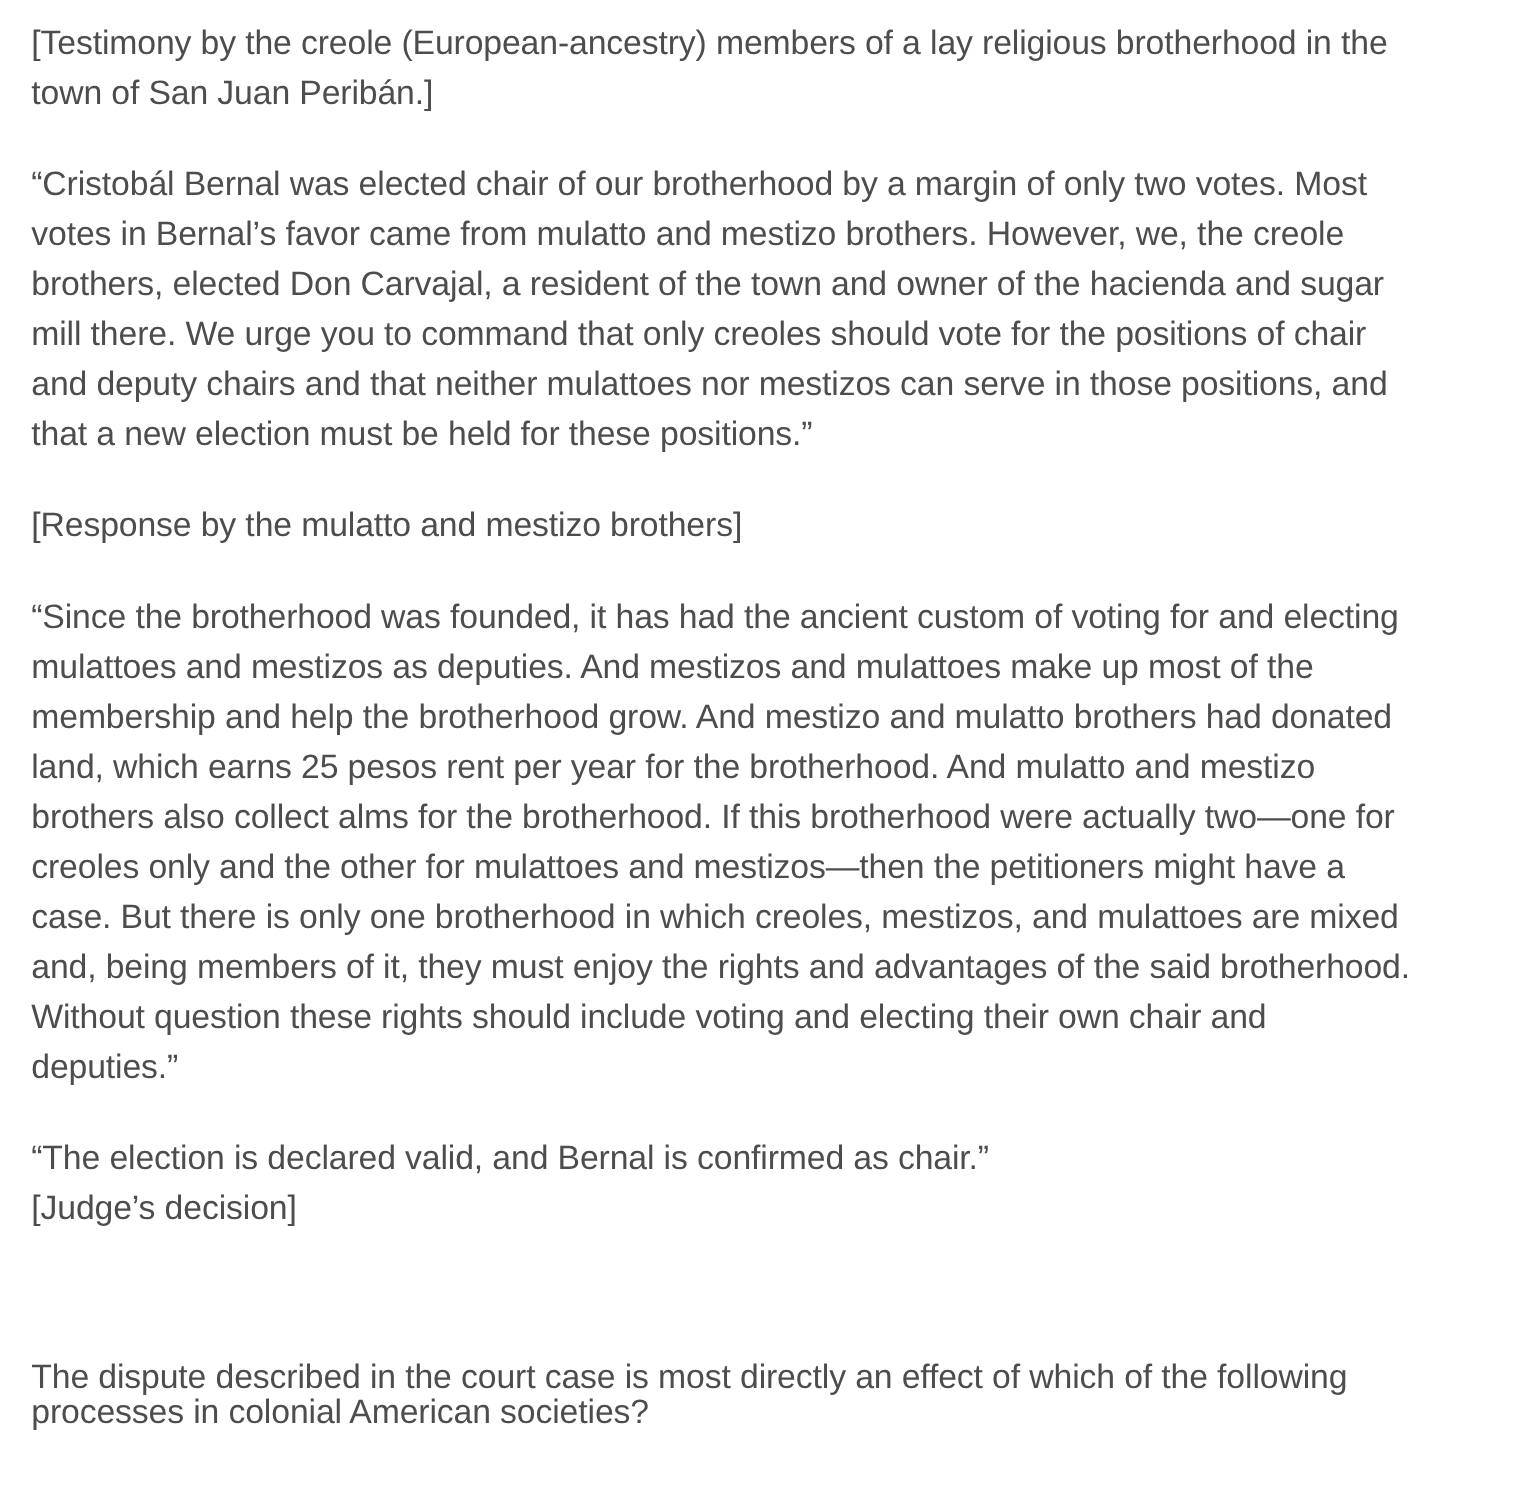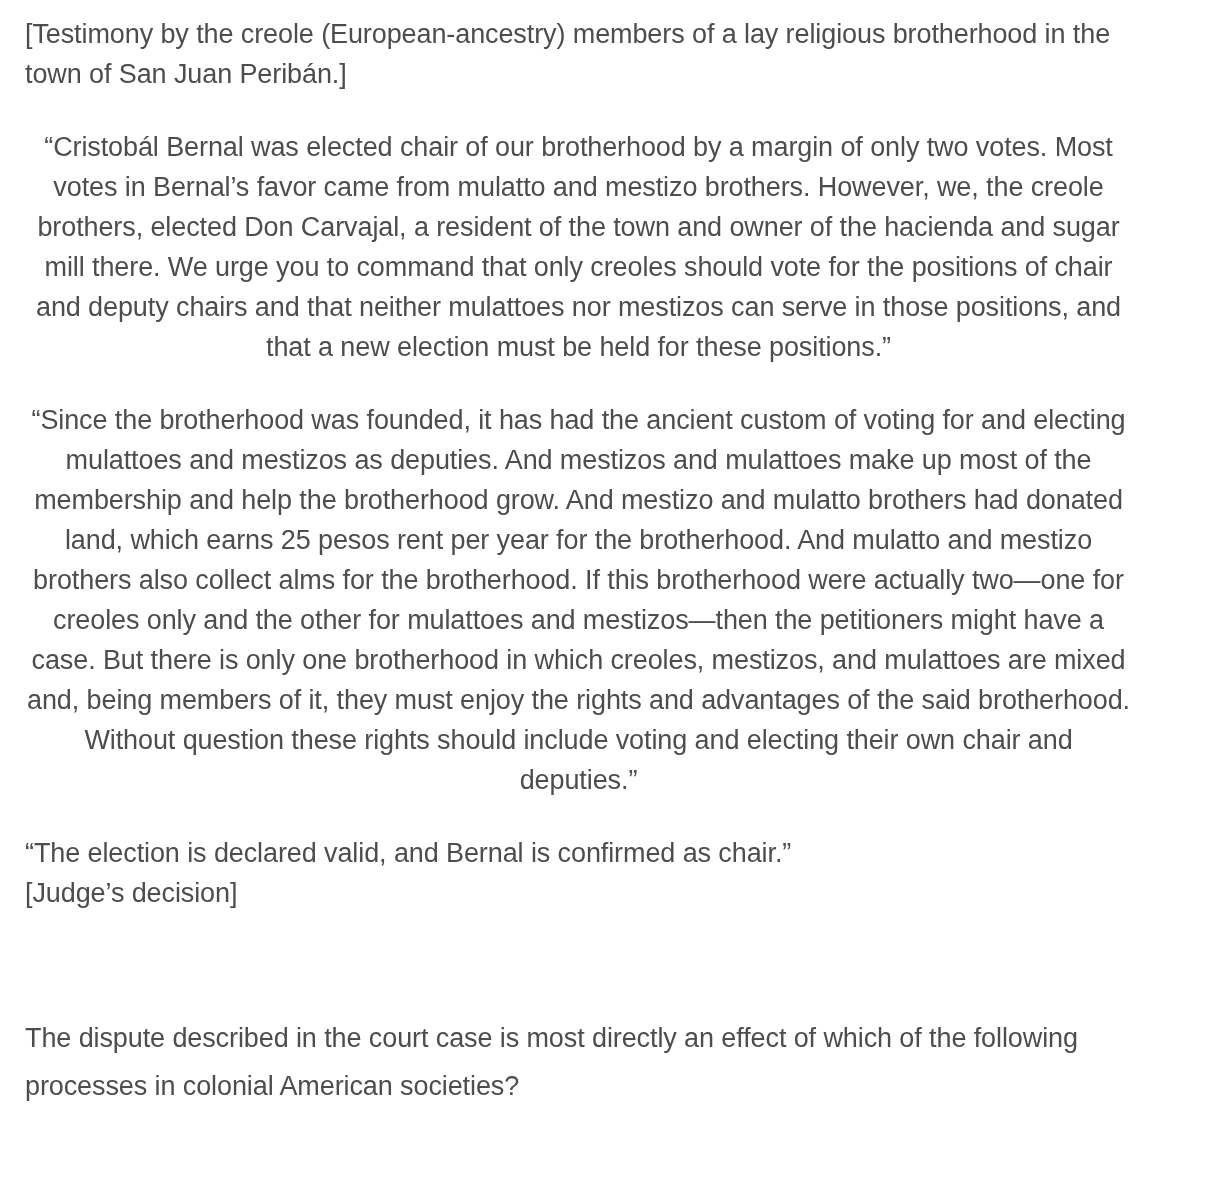--- a/index.html
+++ b/index.html
@@ -32,31 +32,30 @@
     letter-spacing: -0.1px;
     font-weight: 400;
     text-align: left;
     white-space: pre-wrap;
   }
   .para.bracket {
     margin-bottom: 33px;
   }
   .para.quote {
     margin-bottom: 33px;
-    text-align: center;
   }
   .para.last-quote {
     margin-bottom: 0;
   }
   .spacer {
     height: 68px;
   }
   .question {
     font-size: 27px;
-    line-height: 48px;
+    line-height: 28px;
     color: #4d4d4d;
     margin: 0;
     letter-spacing: -0.1px;
     max-width: 1065px;
     white-space: pre-wrap;
   }
   .passage-body {
     max-width: 1160px;
   }
 </style>
@@ -64,20 +63,21 @@
 <body>
 
 <div class="page">
 
   <div class="passage passage-body">
 
     <p class="para bracket">[Testimony by the creole (European-ancestry) members of a lay religious brotherhood in the town of San Juan Peribán.]</p>
 
     <p class="para quote">“Cristobál Bernal was elected chair of our brotherhood by a margin of only two votes. Most votes in Bernal’s favor came from mulatto and mestizo brothers. However, we, the creole brothers, elected Don Carvajal, a resident of the town and owner of the hacienda and sugar mill there. We urge you to command that only creoles should vote for the positions of chair and deputy chairs and that neither mulattoes nor mestizos can serve in those positions, and that a new election must be held for these positions.”</p>
 
+    <p class="para bracket">[Response by the mulatto and mestizo brothers]</p>
 
     <p class="para quote">“Since the brotherhood was founded, it has had the ancient custom of voting for and electing mulattoes and mestizos as deputies. And mestizos and mulattoes make up most of the membership and help the brotherhood grow. And mestizo and mulatto brothers had donated land, which earns 25 pesos rent per year for the brotherhood. And mulatto and mestizo brothers also collect alms for the brotherhood. If this brotherhood were actually two—one for creoles only and the other for mulattoes and mestizos—then the petitioners might have a case. But there is only one brotherhood in which creoles, mestizos, and mulattoes are mixed and, being members of it, they must enjoy the rights and advantages of the said brotherhood. Without question these rights should include voting and electing their own chair and deputies.”</p>
 
     <p class="para last-quote">“The election is declared valid, and Bernal is confirmed as chair.”</p>
 
     <p class="para bracket">[Judge’s decision]</p>
 
   </div>
 
   <div class="spacer"></div>

